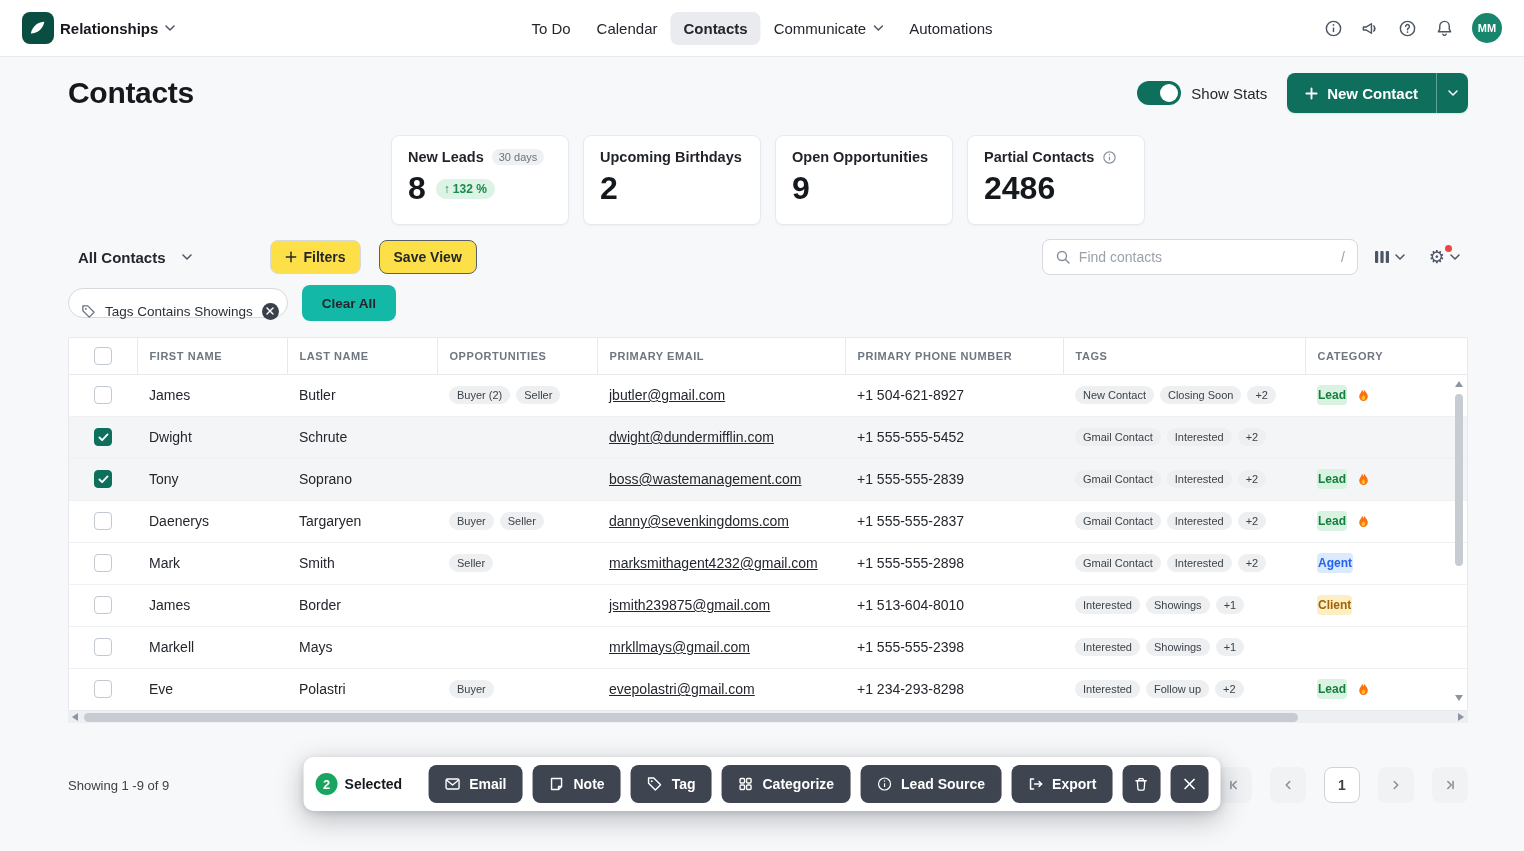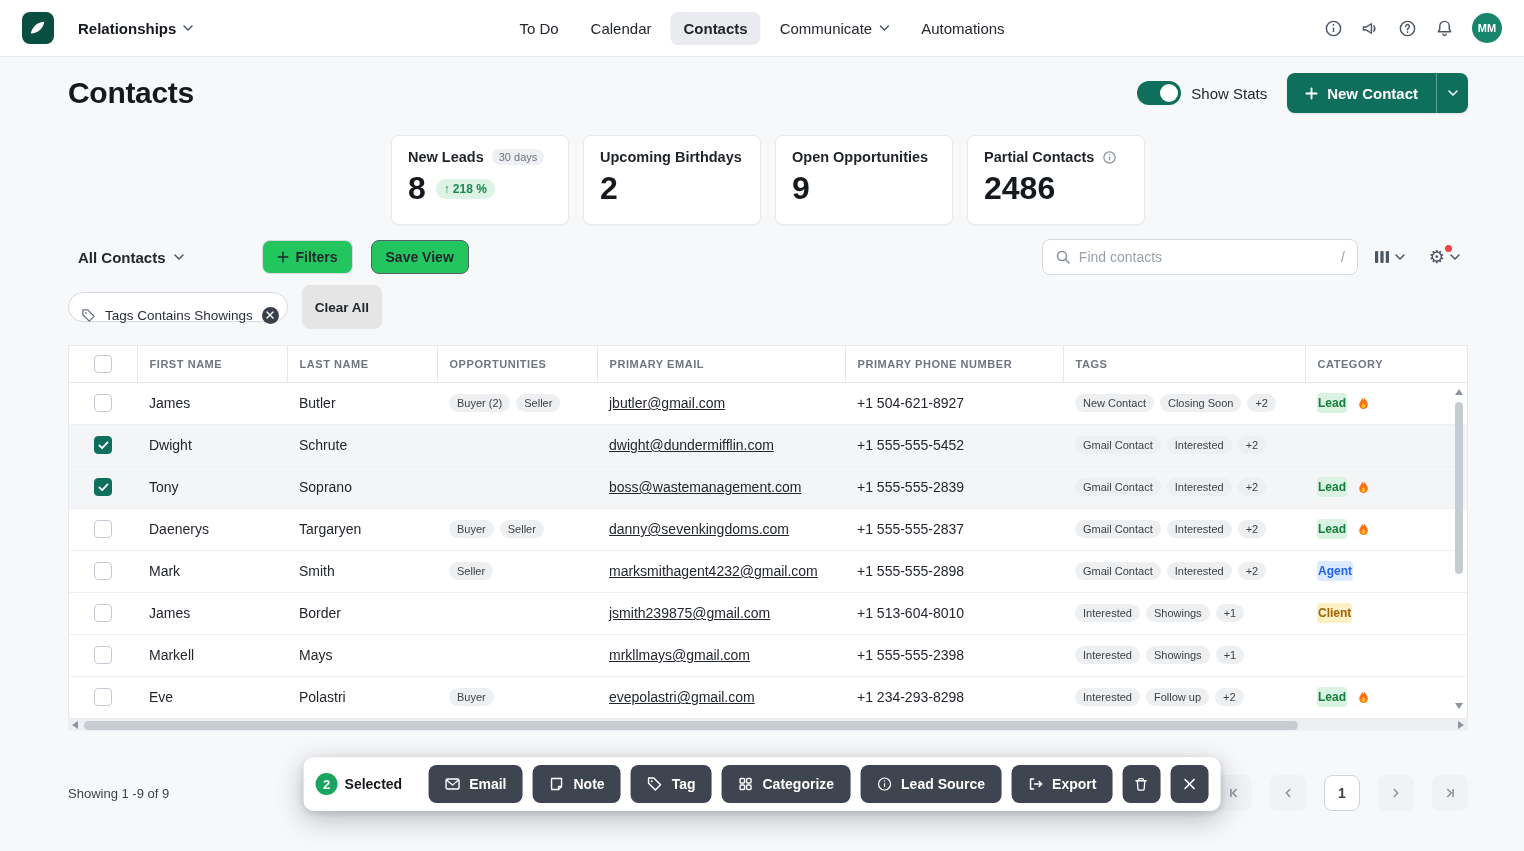--- a/index.html
+++ b/index.html
@@ -2,24 +2,24 @@
 <html style="--brand-green: #0e6f5c; --brand-dark: #0a4d41; --avatar-green: #17866c; --accent-green: #18a55f; --dark-button: #3e4450; --red-dot: #ef4444; --tag-pill-bg: #edeff1; --lead-bg: #d9f2e1; --lead-text: #15803d; --agent-bg: #dbeafe; --agent-text: #2563eb; --vendor-bg: #fdf0d9; --vendor-text: #d97706; --client-bg: #fcefc3; --client-text: #a16207;"><head>
 <meta charset="utf-8">
 <style>
   *{margin:0;padding:0;box-sizing:border-box}
   html,body{width:1524px;height:851px}
   body{overflow:hidden;font-family:"Liberation Sans",sans-serif;background:#f7f8f9;color:#1f2329;position:relative}
   svg{display:block}
 
   
   .nav{height:57px;background:#fff;border-bottom:1px solid #e8eaec;display:flex;align-items:center;padding:0 22px;position:relative}
-  .nav-left{display:flex;align-items:center;gap:24px}
+  .nav-left{display:flex;align-items:center;gap:6px}
   .logo{width:32px;height:32px;border-radius:8px;background:var(--brand-dark,#0a4d41);display:flex;align-items:center;justify-content:center;cursor:pointer}
   .workspace{display:flex;align-items:center;gap:7px;font-weight:700;font-size:15px;cursor:pointer;color:#15181c}
-  .nav-center{position:absolute;left:50%;transform:translateX(-50%);display:flex;align-items:center;gap:6px}
+  .nav-center{position:absolute;left:50%;transform:translateX(-50%);display:flex;align-items:center;}
   .nav-item{font-size:15px;color:#23272d;padding:8px 13px;border-radius:8px;cursor:pointer;display:flex;align-items:center;gap:7px;white-space:nowrap;background:none;border:none;font-family:inherit}
   .nav-item.active{background:#e9ebee;font-weight:600}
   .nav-right{margin-left:auto;display:flex;align-items:center;gap:18px}
   .icon-btn{color:#4b5563;display:flex;cursor:pointer;background:none;border:none;padding:0}
   .avatar{width:30px;height:30px;border-radius:50%;background:var(--avatar-green,#17866c);color:#fff;font-size:11px;font-weight:700;display:flex;align-items:center;justify-content:center;cursor:pointer}
   .chev{color:#4b5563}
 
   
   .page{padding:16px 56px 0 68px;position:relative}
   .header-row{display:flex;align-items:center;height:40px}
@@ -39,38 +39,38 @@
   .stat-title-row{display:flex;align-items:center;gap:8px}
   .stat-title{font-size:14.5px;font-weight:600;color:#1f2329;white-space:nowrap}
   .stat-badge{font-size:11px;color:#6b7280;background:#eef0f2;border-radius:10px;padding:2px 7px;white-space:nowrap}
   .stat-value-row{display:flex;align-items:center;gap:10px;margin-top:5px}
   .stat-value{font-size:32px;font-weight:700;color:#15181c}
   .stat-delta{display:flex;align-items:center;gap:3px;font-size:12px;font-weight:600;color:#178a4c;background:#dcf3e5;border-radius:10px;padding:3px 8px}
   .info-i{color:#8a919b}
 
   
   .toolbar-row{display:flex;align-items:center;margin-top:14px;height:36px}
-  .view-select{display:flex;align-items:center;gap:8px;font-size:15px;font-weight:600;cursor:pointer;margin-left:10px;color:#23272d}
-  .btn-outline{display:flex;align-items:center;gap:7px;height:34px;padding:0 14px;background:#22c55e;border:1px solid #d6dade;border-radius:8px;font-size:14px;font-weight:600;color:#23272d;cursor:pointer;font-family:inherit}
+  .view-select{display:flex;align-items:center;gap:16px;font-size:15px;font-weight:600;cursor:pointer;margin-left:10px;color:#23272d}
+  .btn-outline{display:flex;align-items:center;gap:7px;height:34px;padding:0 14px;background:#fde047;border:1px solid #d6dade;border-radius:8px;font-size:14px;font-weight:600;color:#23272d;cursor:pointer;font-family:inherit}
   .btn-filters{margin-left:78px}
   .btn-saveview{margin-left:18px;border:1.5px solid #586069}
   .toolbar-right{margin-left:auto;display:flex;align-items:center;gap:8px}
   .search-box{width:316px;height:36px;background:#fff;border:1px solid #d6dade;border-radius:8px;display:flex;align-items:center;padding:0 12px;gap:8px}
   .search-box input{border:none;outline:none;flex:1;font-size:14px;font-family:inherit;color:#1f2329;background:transparent}
   .search-box input::placeholder{color:#9aa1aa}
   .search-slash{color:#9aa1aa;font-size:14px}
   .ghost-btn{display:flex;align-items:center;gap:5px;background:none;border:none;cursor:pointer;color:#4b5563;position:relative;padding:6px 8px;font-family:inherit}
   .gear-glyph{font-size:18px;line-height:1;color:#4b5563}
   .red-dot{position:absolute;top:3px;right:16px;width:7px;height:7px;border-radius:50%;background:var(--red-dot,#ef4444)}
 
   
   .chips-row{display:flex;align-items:center;gap:14px;margin-top:10px}
   .chip{display:flex;align-items:center;gap:9px;height:30px;padding:16px 8px 0 12px;background:#fff;border:1px solid #d6dade;border-radius:15px;font-size:13.5px;color:#2b3036}
   .chip-x{width:17px;height:17px;border-radius:50%;background:#3a4049;display:flex;align-items:center;justify-content:center;cursor:pointer;border:none}
-  .btn-clear{height:44px;padding:0 13px;background:#e5e5e5;border:none;border-radius:8px;font-size:13.5px;font-weight:600;color:#23272d;cursor:pointer;font-family:inherit}
+  .btn-clear{height:36px;padding:0 20px;background:#14b8a6;border:none;border-radius:8px;font-size:13.5px;font-weight:600;color:#23272d;cursor:pointer;font-family:inherit}
 
   
   .table-wrap{position:relative;margin-top:16px;background:#fff;border:1px solid #e7e9ec}
   table{width:100%;border-collapse:collapse;table-layout:fixed}
   thead th{height:36px;font-size:11px;font-weight:700;color:#6e7680;text-align:left;letter-spacing:.05em;padding:0 12px;border-bottom:1px solid #e7e9ec;border-right:1px solid #e7e9ec;white-space:nowrap;background:#fff}
   thead th:last-child{border-right:none}
   tbody td{height:42px;font-size:14px;color:#23272d;padding:0 12px;border-bottom:1px solid #eef0f2;white-space:nowrap;overflow:hidden}
   tbody tr:last-child td{border-bottom:none}
   tr.row-selected td{background:#f4f5f7}
   .td-check{width:68px;text-align:center;padding:0 !important}
@@ -200,21 +200,21 @@
   <div class="stats-row">
     <div class="stat-card">
       <div class="stat-title-row">
         <span class="stat-title">New Leads</span>
         <span class="stat-badge">30 days</span>
       </div>
       <div class="stat-value-row">
         <span class="stat-value">8</span>
         <span class="stat-delta">
             <span>↑</span>
-            <span>218 %</span>
+            <span>132 %</span>
           </span>
       </div>
     </div>
     <div class="stat-card">
       <div class="stat-title-row">
           <span class="stat-title">Upcoming Birthdays</span>
         </div>
       <div class="stat-value-row">
           <span class="stat-value">2</span>
         </div>

